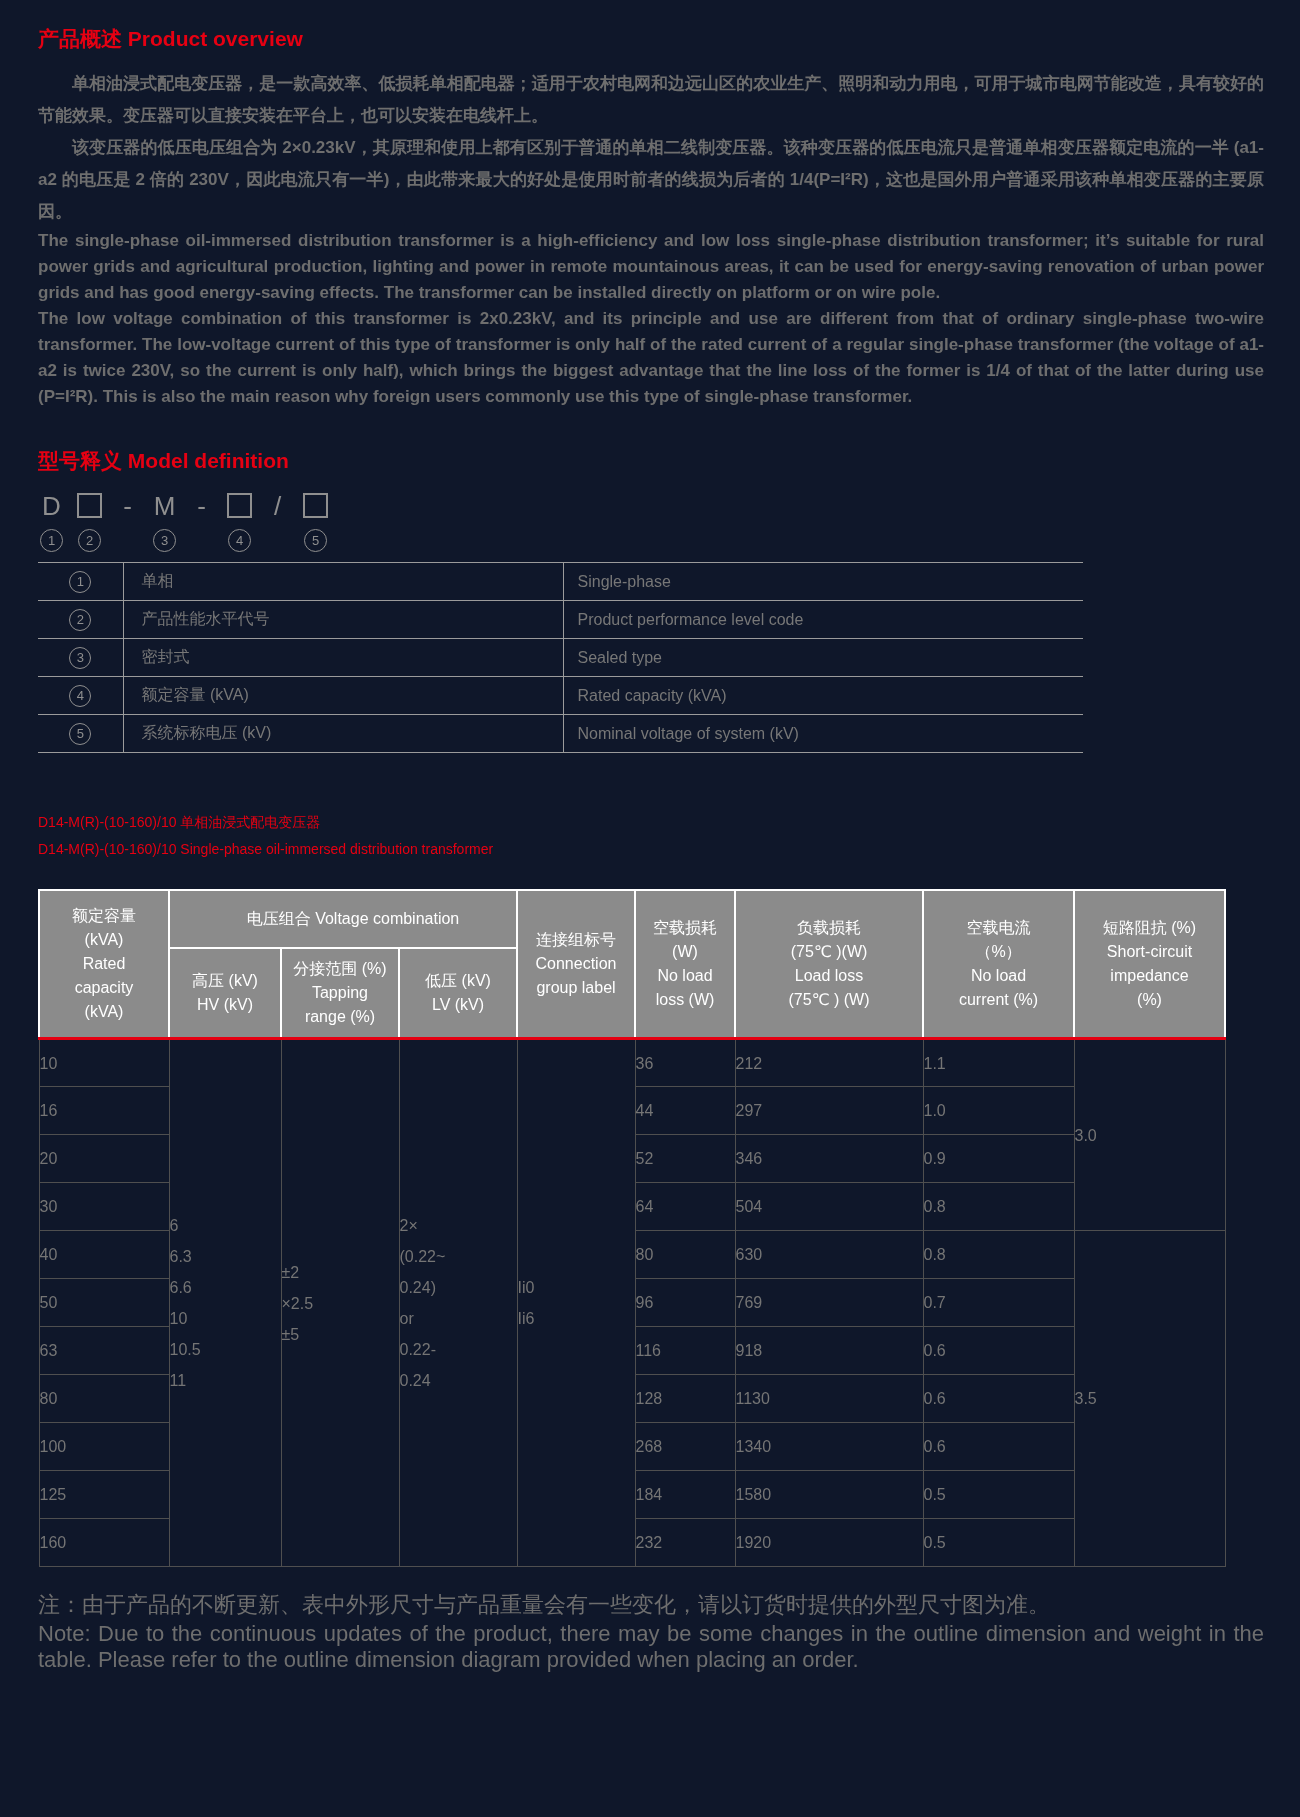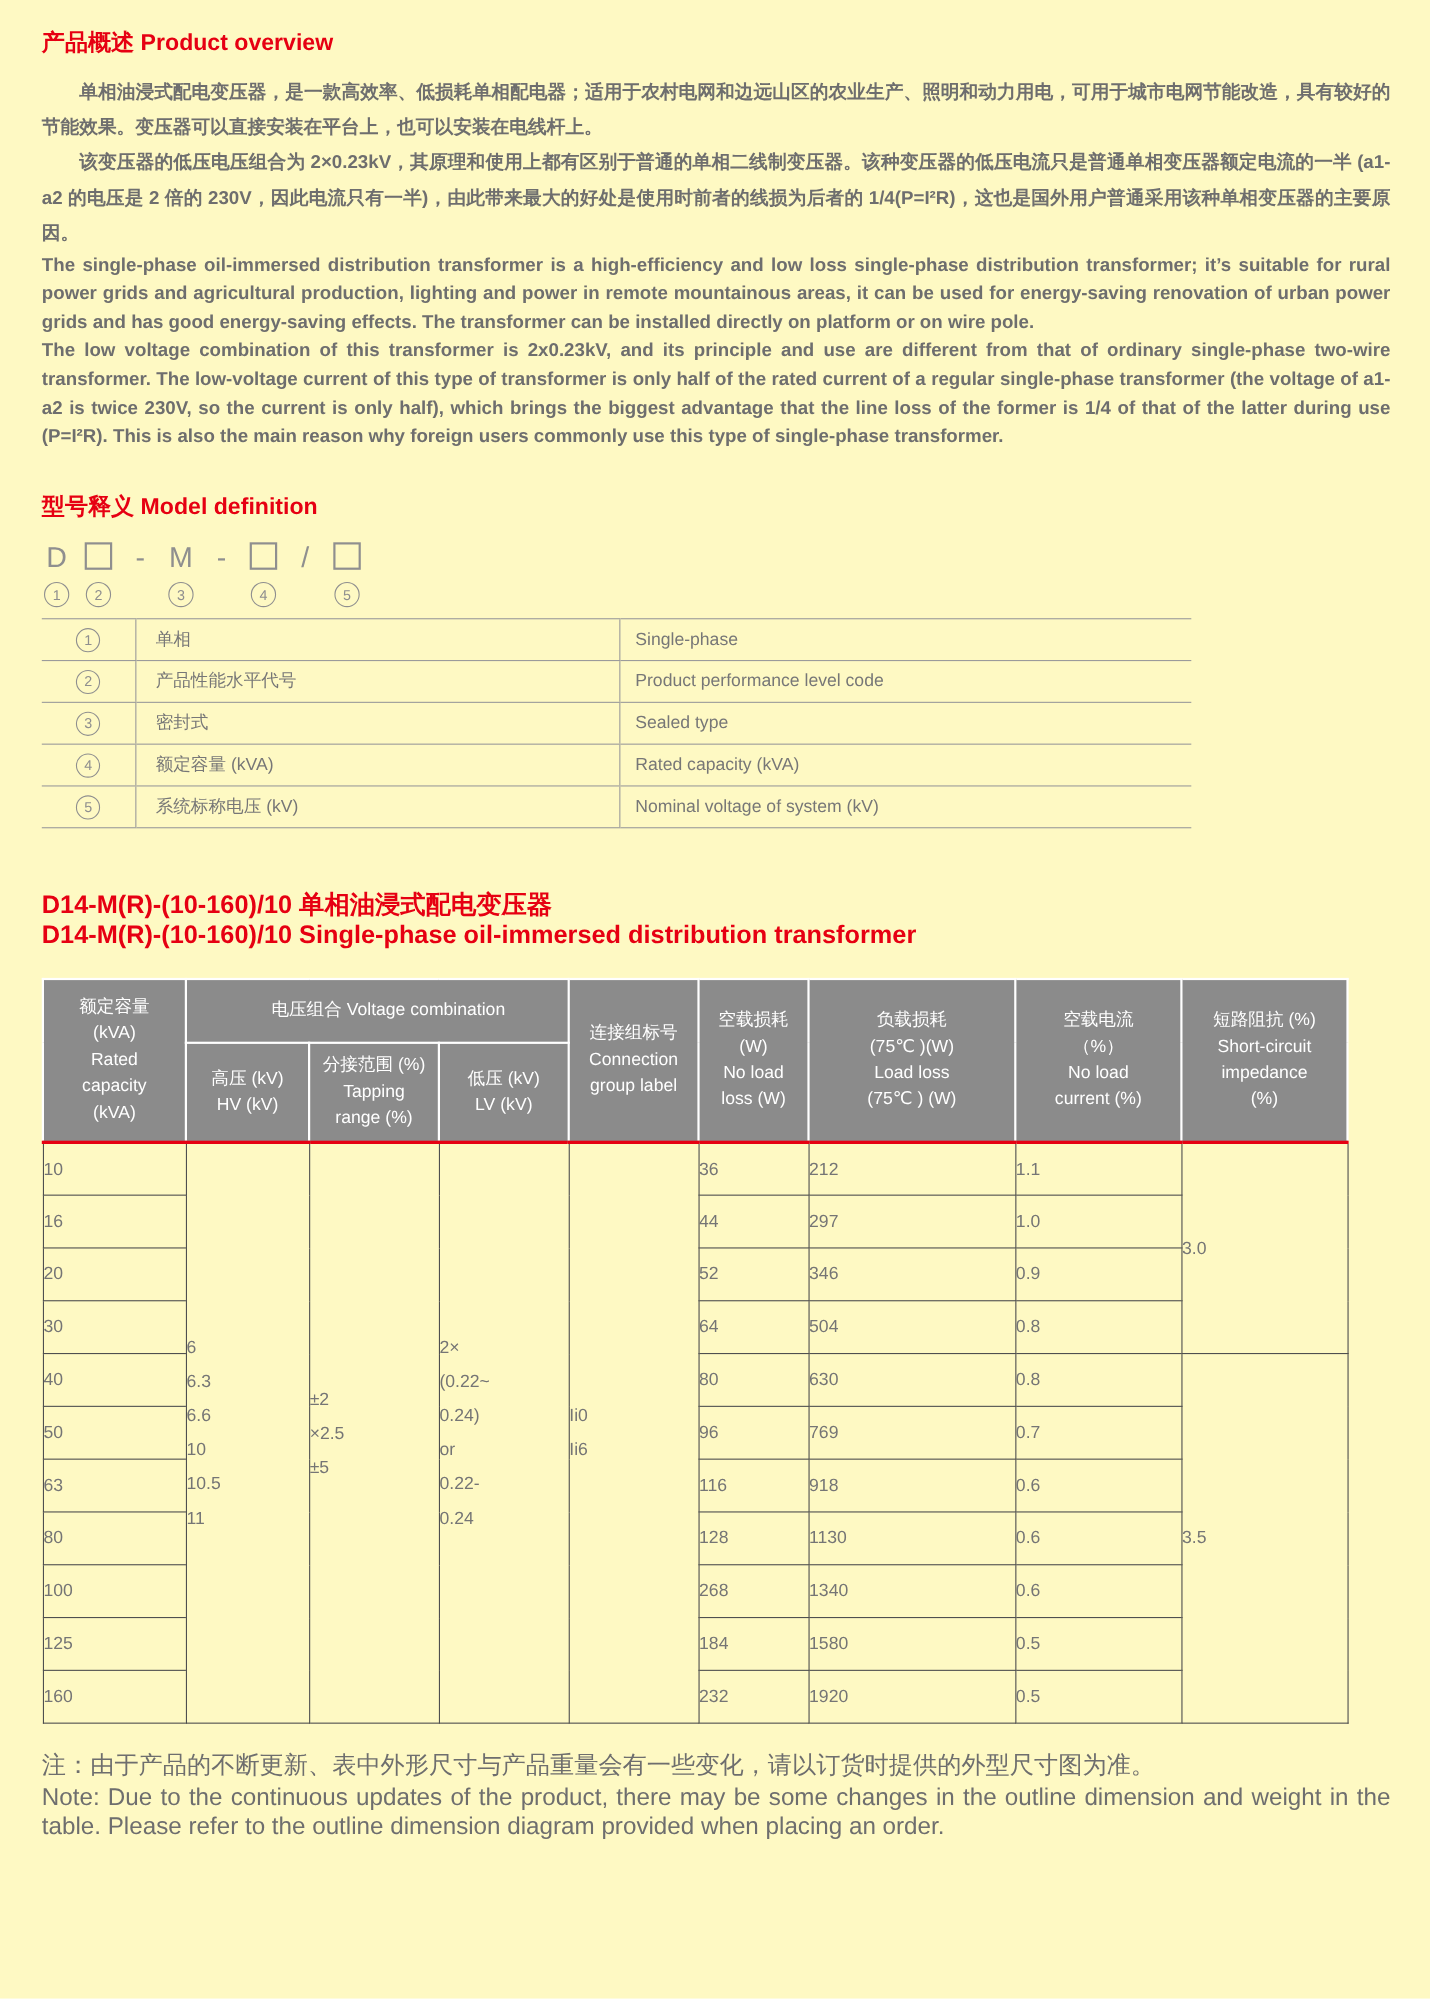--- a/index.html
+++ b/index.html
@@ -2,21 +2,21 @@
 <html style="--red: #e60012; --hdrbg: #8b8b8b; --hdrtx: #ffffff; --txt: #6e6e6e; --tbl: #4f4f4f;"><head>
 <meta charset="utf-8">
 <style>
   :root{
     --red:#e60012; --hdrbg:#8b8b8b; --hdrtx:#ffffff;
     --txt:#6e6e6e; --tbl:#4f4f4f; --defb:#9b9b9b; --sym:#8f8f8f;
   }
   *{margin:0;padding:0;box-sizing:border-box;}
   html,body{background:#fff;}
   .page{
-    width:1300px;height:1817px;background:#fef9c3;overflow:hidden;
+    width:1300px;height:1817px;background:#0f172a;overflow:hidden;
     padding:26px 36px 0 38px;
     font-family:"Liberation Sans","DejaVu Sans",sans-serif;
     color:var(--txt);
   }
   .red-title{color:var(--red);font-size:21px;font-weight:bold;line-height:26px;margin-bottom:16px;}
   .para{font-size:17px;text-align:justify;font-weight:bold;}
   .cn{line-height:32px;}
   .indent{text-indent:2em;}
   .en{line-height:26px;}
   .section-model{margin-top:38px;}
@@ -33,21 +33,21 @@
   .def-table{border-collapse:collapse;width:1045px;margin-top:6px;font-size:16px;color:#777;}
   .def-table td{border-bottom:1px solid var(--defb);height:38px;vertical-align:middle;}
   .def-table tr:first-child td{border-top:1px solid var(--defb);}
   .def-no{width:85px;text-align:center;}
   .def-cn{width:440px;border-left:1px solid var(--defb);padding-left:18px;}
   .def-en{border-left:1px solid var(--defb);padding-left:14px;}
   .def-circ{width:22px;height:22px;border:1.5px solid #8f8f8f;border-radius:50%;
     display:inline-flex;align-items:center;justify-content:center;font-size:13px;color:#8f8f8f;}
   
   .prod-title{margin-top:56px;margin-bottom:26px;}
-  .prod-title div{color:var(--red);font-size:23px;font-weight:bold;line-height:27px;}
+  .prod-title div{color:var(--red);font-size:14px;font-weight:normal;line-height:27px;}
   
   .spec-table{border-collapse:collapse;table-layout:fixed;width:1186px;font-size:16px;color:#757575;}
   .spec-table th{
     background:var(--hdrbg);color:var(--hdrtx);font-weight:normal;
     border:2px solid #fff;padding:8px 2px;line-height:24px;text-align:center;vertical-align:middle;
   }
   .spec-table th.hb{border-bottom:3px solid var(--red);}
   .spec-table th.grp{height:58px;padding-left:22px;}
   .spec-table td{
     border:1px solid var(--tbl);vertical-align:middle;

